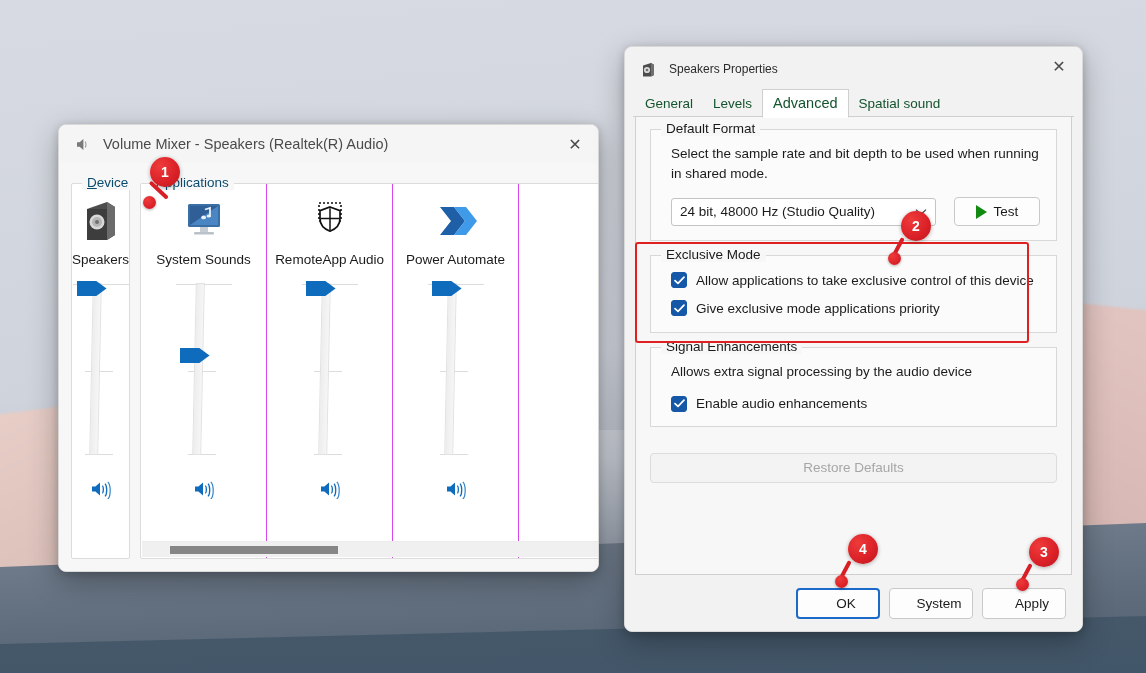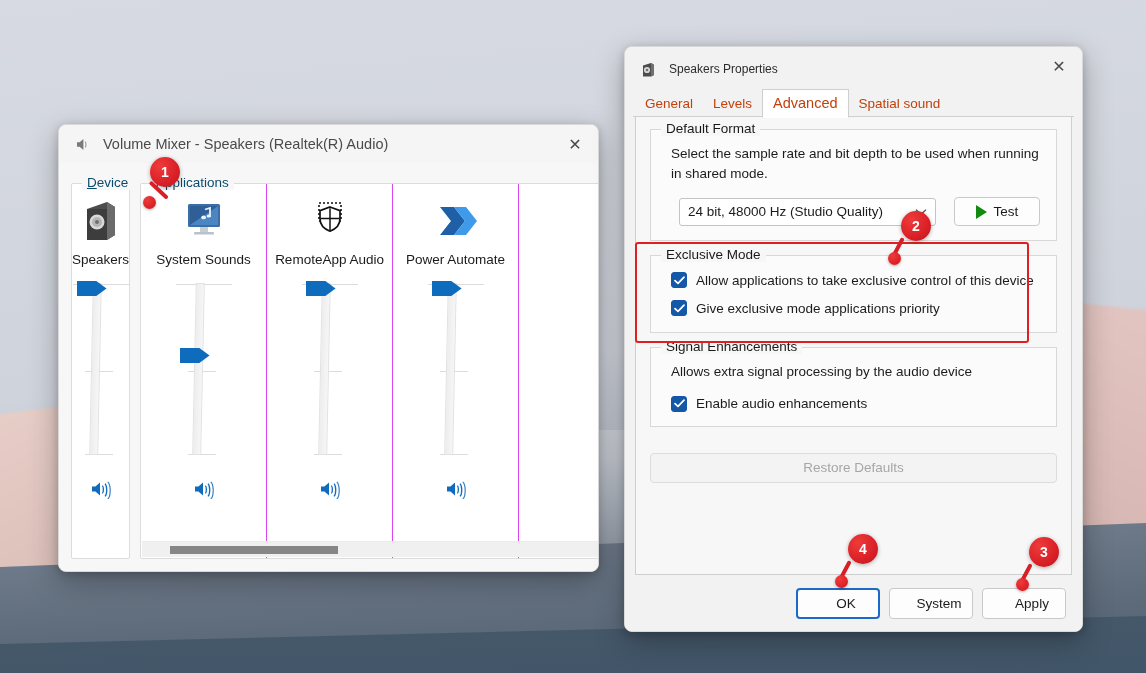--- a/index.html
+++ b/index.html
@@ -167,21 +167,21 @@
     display: flex; align-items: flex-end;
     padding: 0 10px;
     height: 26px;
     position: relative;
   }
   .tabstrip::after {
     content: ""; position: absolute; left: 8px; right: 8px; bottom: 0;
     height: 1px; background: #cfcfcf;
   }
   .tab {
-    font-size: 13.5px; color: #c2410c;
+    font-size: 13.5px; color: #14532d;
     padding: 3px 9px 4px 9px;
     border: 1px solid transparent;
     position: relative; z-index: 2;
     line-height: 1.2;
     text-align: center;
   }
   .tab.selected {
     background: #fff;
     border: 1px solid #cfcfcf;
     border-bottom-color: #fff;
@@ -207,21 +207,21 @@
     margin-bottom: 14px;
     padding: 14px 16px 14px 16px;
   }
   .sp-group > .gb-label {
     position: absolute; top: -9px; left: 10px;
     background: #f7f7f7; padding: 0 5px;
     font-size: 13.5px; color: #1a1a1a;
   }
   .sp-desc { font-size: 13.5px; color: #1b1b1b; line-height: 1.45; margin: 0 0 14px 4px; }
 
-  .format-row { display: flex; align-items: center; gap: 18px; margin-left: 12px; }
+  .format-row { display: flex; align-items: center; gap: 18px; margin-left: 4px; }
   .combobox {
     flex: 1; height: 28px;
     background: #fff; border: 1px solid #c4c4c4; border-radius: 3px;
     display: flex; align-items: center;
     padding: 0 8px;
     font-size: 13.5px; color: #1b1b1b;
     position: relative;
   }
   .combo-arrow { position: absolute; right: 8px; color: #444; font-size: 11px; }
   .btn {

